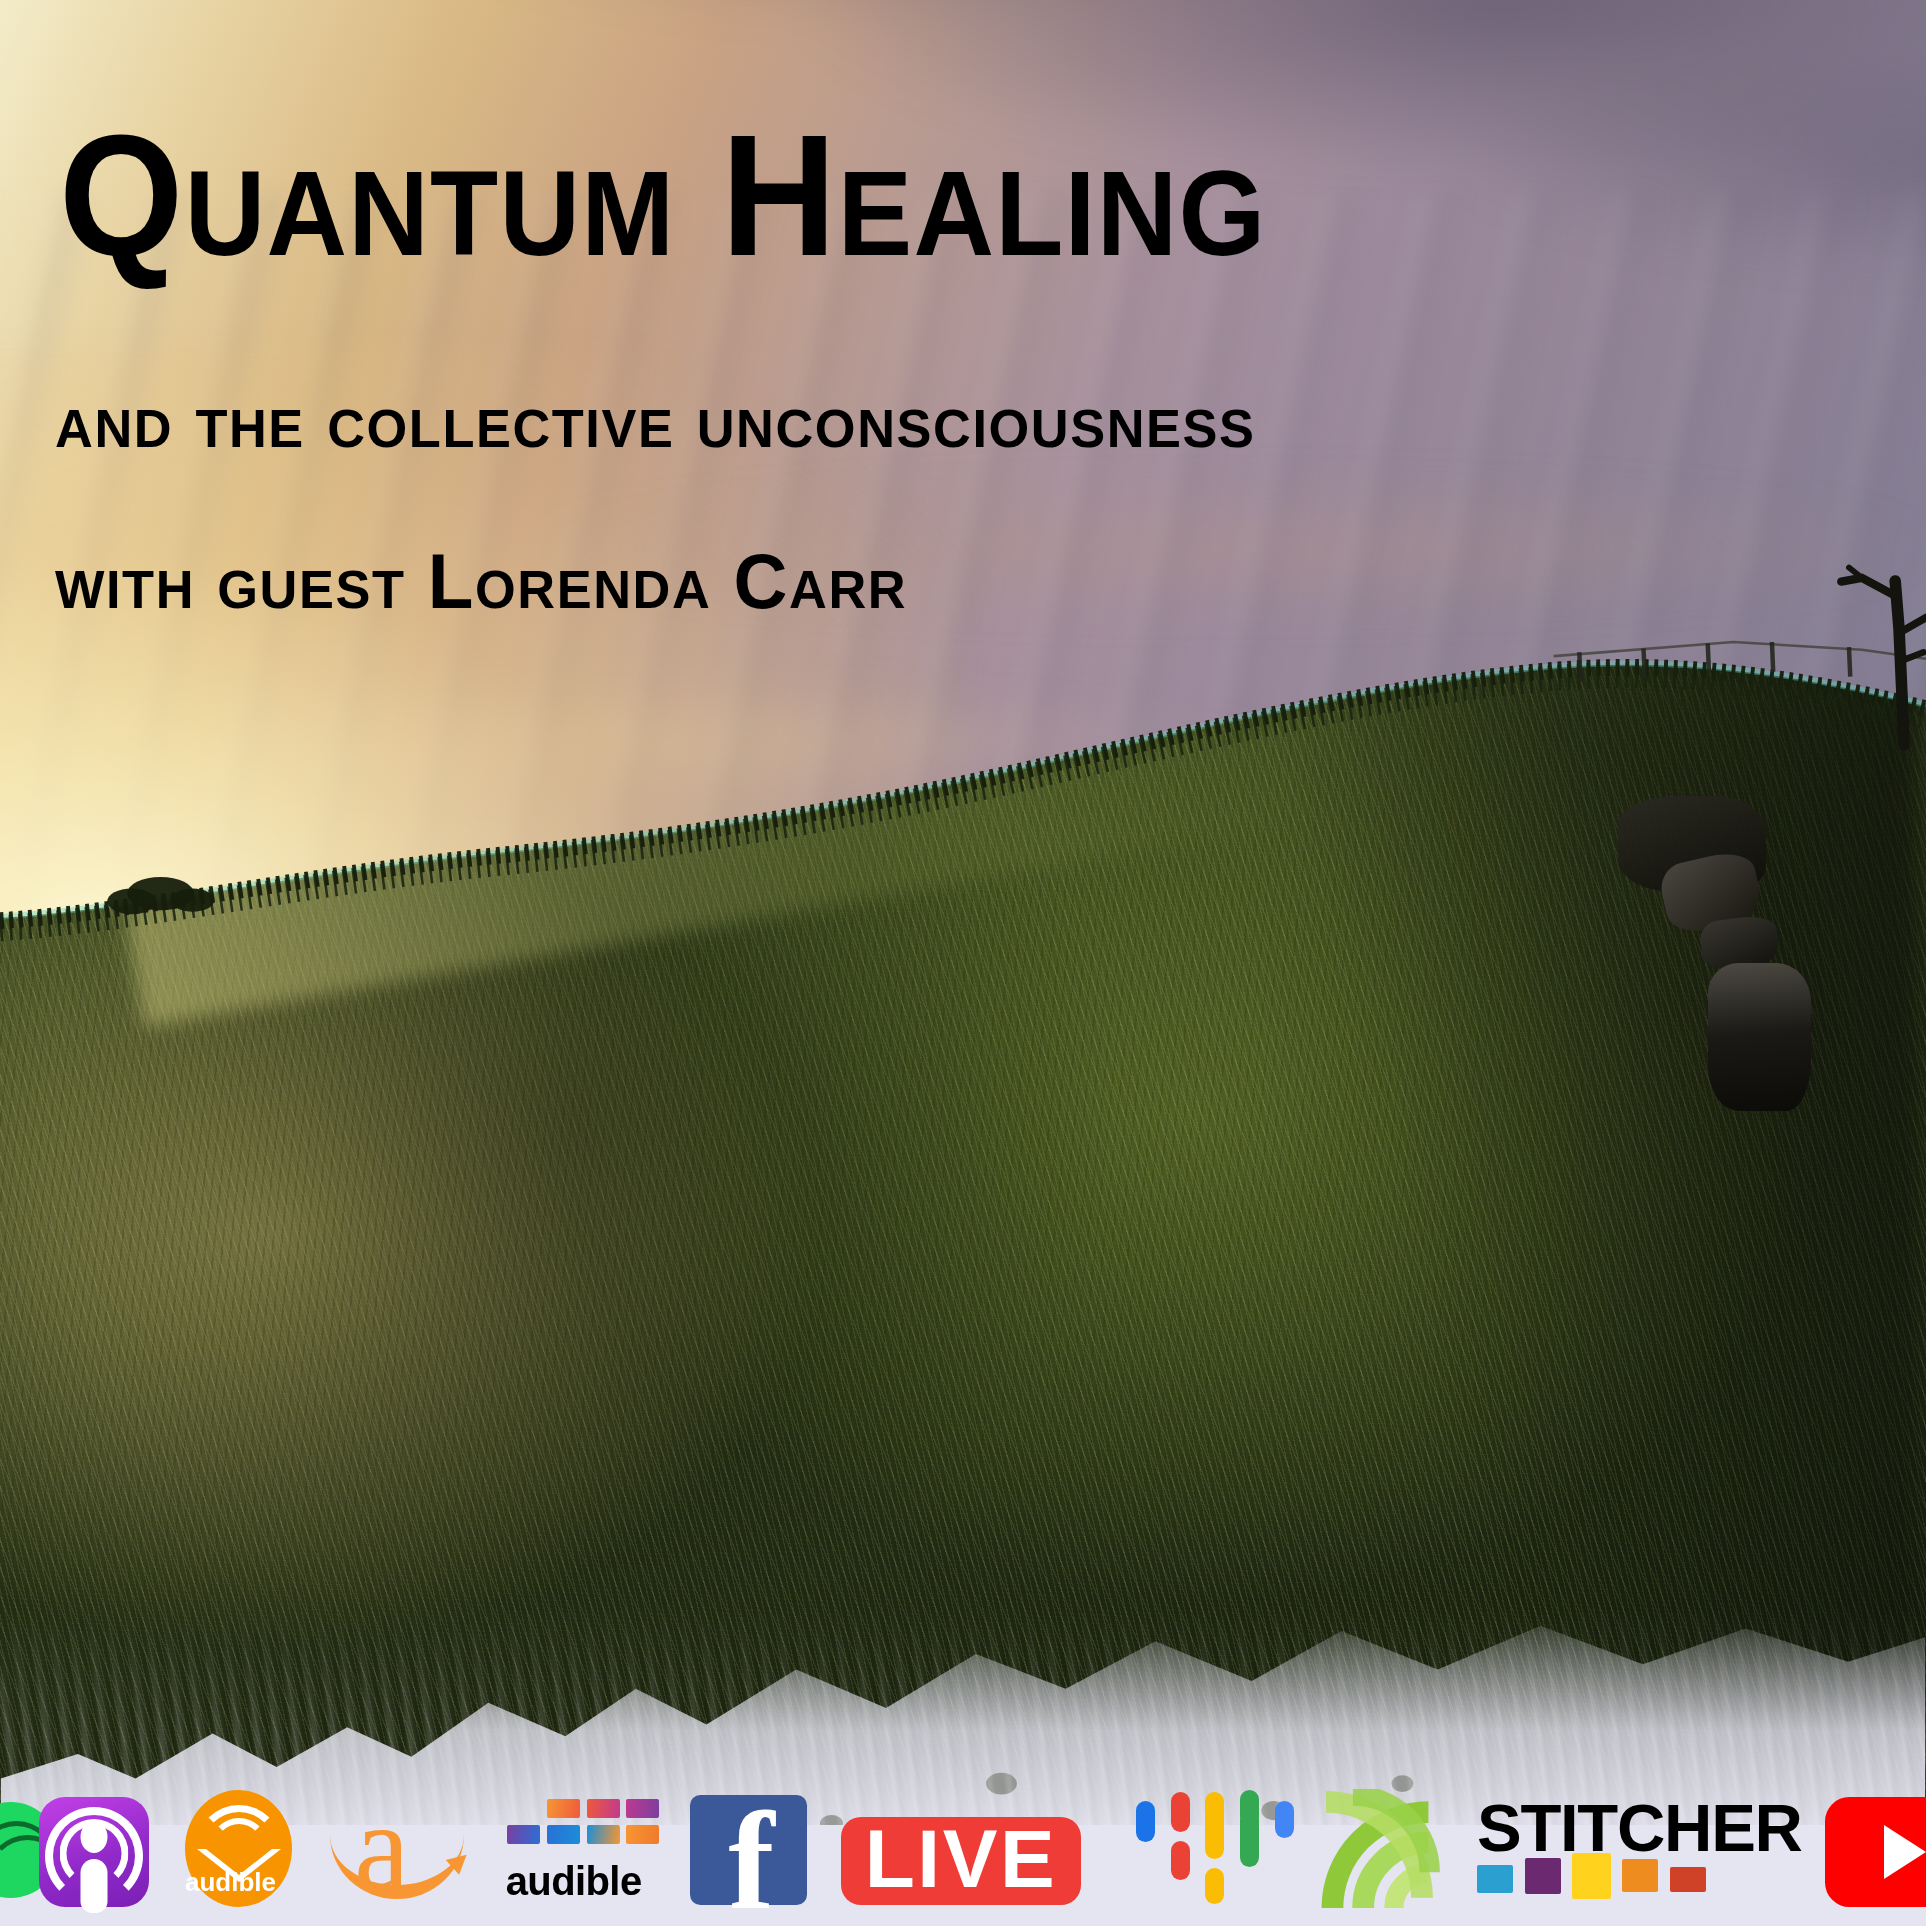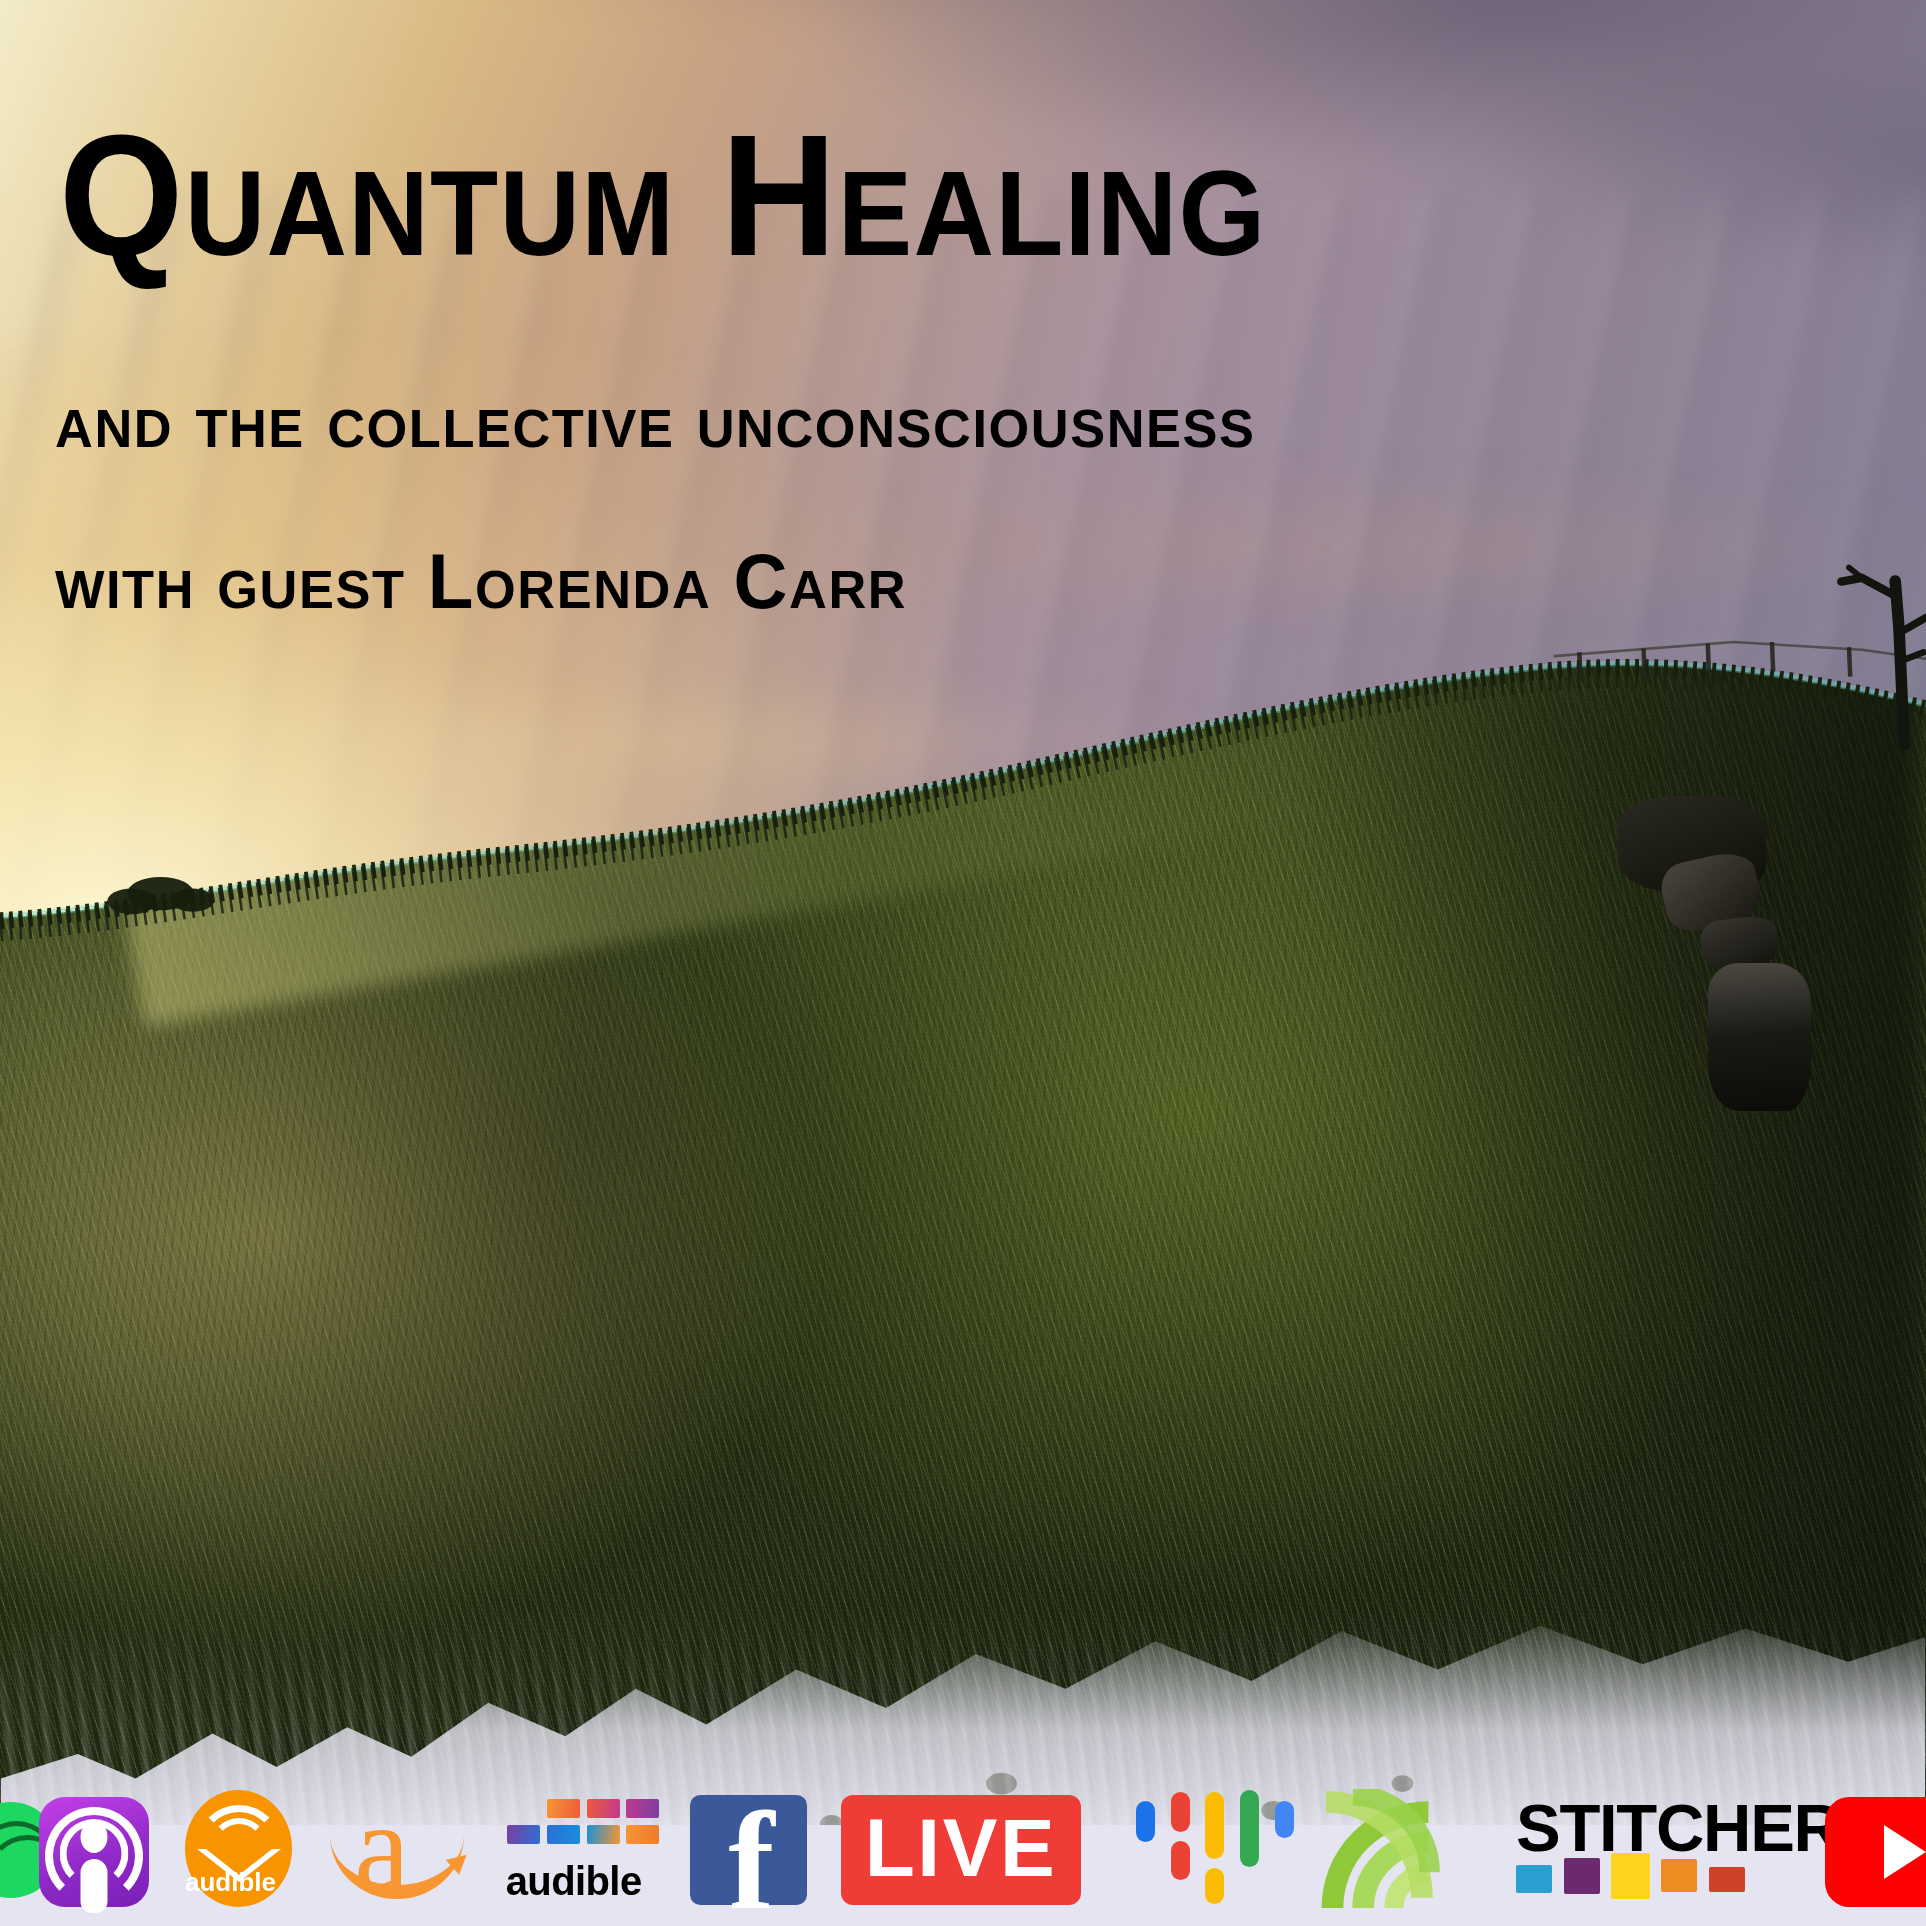--- a/index.html
+++ b/index.html
@@ -205,34 +205,34 @@
   .dz .cell{position:absolute;width:33px;height:19px;border-radius:1.9px;}
   .dz .word{position:absolute;left:-1.3px;bottom:0;font-weight:700;font-size:40px;color:#000;
       font-family:"Liberation Sans",sans-serif;letter-spacing:-0.6px;}
 
   
   .fb{left:690px;bottom:16.7px;width:117px;height:110px;border-radius:10.3px;background:#3b5998;}
   .fb .f{position:absolute;left:50%;top:-3.9px;transform:translateX(-44%);
       color:#fff;font-weight:700;font-size:139px;font-family:"Liberation Serif",serif;line-height:1;}
 
   
-  .lv{left:841px;bottom:16.7px;width:240px;height:110px;border-radius:12px;background:#f03c37;}
+  .lv{left:841px;bottom:16.7px;width:240px;height:88px;border-radius:20px;background:#f03c37;}
   .lv span{position:absolute;left:0;right:0;top:50%;transform:translateY(-52%);
       text-align:center;color:#fff;font-weight:700;font-size:82px;letter-spacing:2.6px;
       font-family:"Liberation Sans",sans-serif;}
 
   
   .gp{left:1136px;bottom:16.7px;width:162px;height:113px;}
   .gp .bar{position:absolute;border-radius:10.3px;width:19px;}
 
   
   .pb{left:1313px;bottom:14px;width:154px;height:119px;overflow:hidden;}
 
   
-  .st{left:1477px;bottom:18px;width:276px;height:113px;margin-left:39px;}
+  .st{left:1477px;bottom:18px;width:276px;height:113px;}
   .st .word{position:absolute;left:0;top:-2.6px;font-weight:700;font-size:67px;color:#000;
       letter-spacing:-1.3px;font-family:"Liberation Sans",sans-serif;}
   .st .sq{position:absolute;border-radius:1.9px;}
 
   
   .yt{left:1825px;bottom:15.4px;width:154px;height:110px;border-radius:24.4px;background:#ff0000;}
   .yt .play{position:absolute;left:59px;top:50%;transform:translateY(-50%);
       width:0;height:0;border-left:42px solid #fff;
       border-top:27px solid transparent;border-bottom:27px solid transparent;}
 </style>

